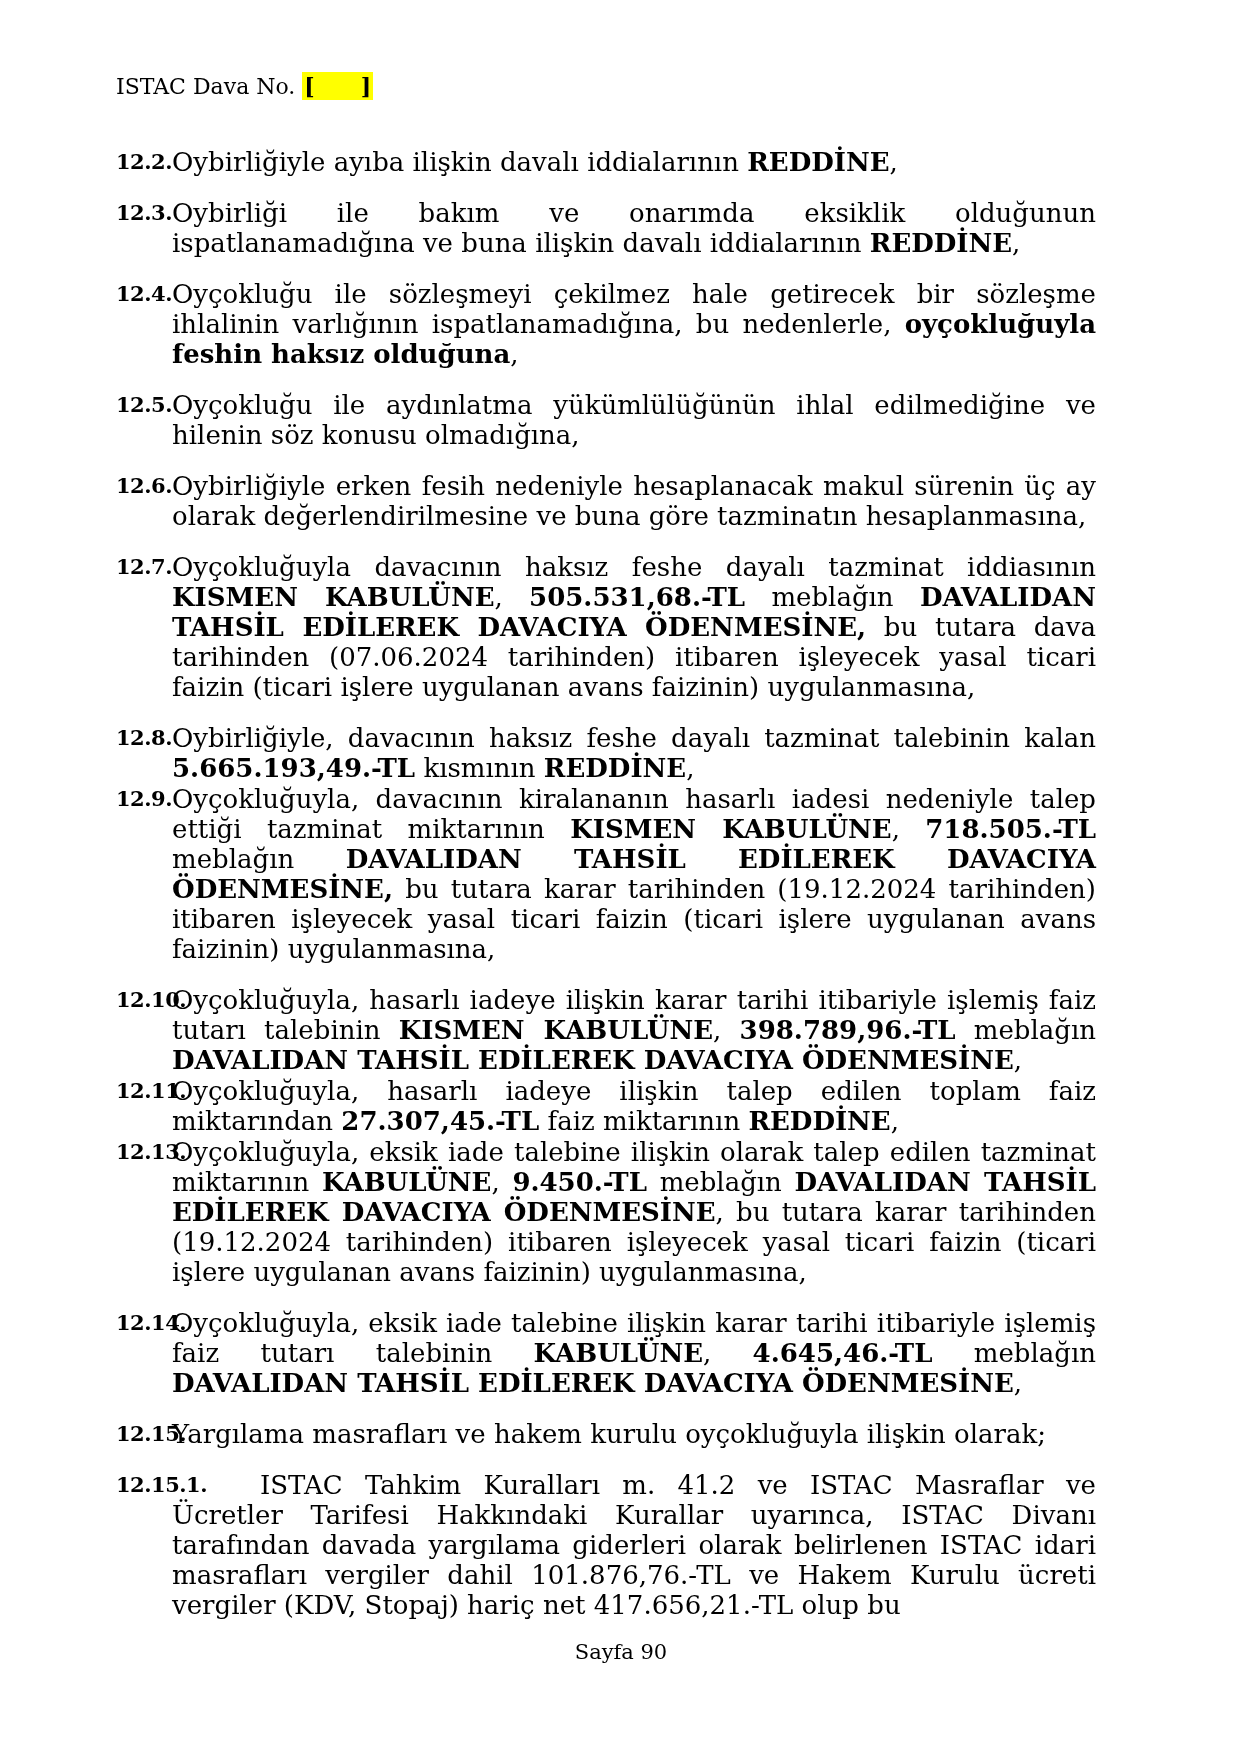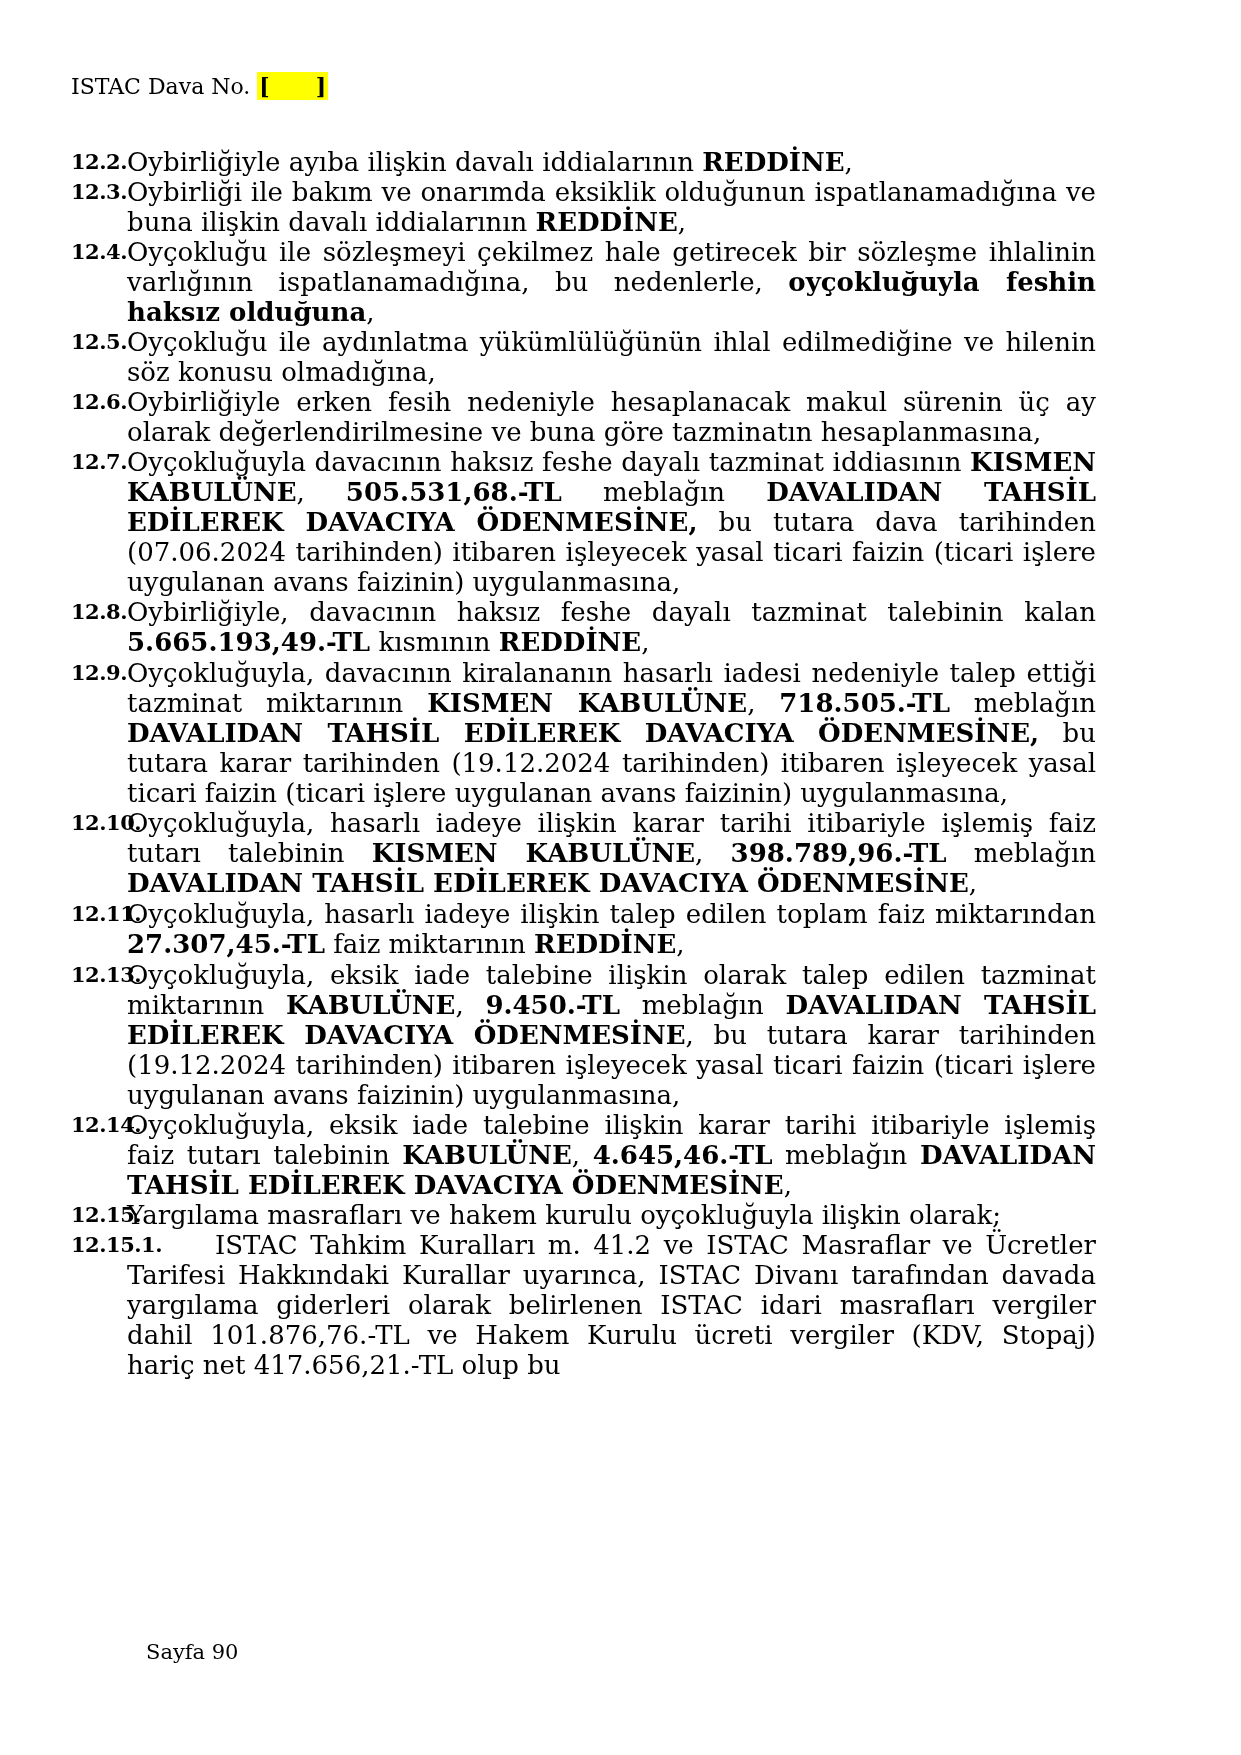--- a/index.html
+++ b/index.html
@@ -2,41 +2,41 @@
 <html lang="tr"><head>
 <meta charset="utf-8">
 <style>
   html, body { margin: 0; padding: 0; background: #ffffff; }
   .page {
     position: relative;
     width: 1241px;
     height: 1755px;
     background: #ffffff;
     box-sizing: border-box;
-    padding: 72px 145px 0 71px;
+    padding: 72px 145px 0 116px;
     font-family: "DejaVu Serif", "Liberation Serif", serif;
     color: #000000;
     overflow: hidden;
   }
   .doc-header {
     font-size: 22px;
     line-height: 28px;
     margin-bottom: 46px;
     white-space: nowrap;
   }
   .redaction {
     font-weight: bold;
     padding: 1px 2px;
     white-space: pre;
   }
   .para-list { }
   .para {
     position: relative;
     padding-left: 56px;
-    margin-top: 0;
+    margin-top: 21px;
   }
   .para.sm { margin-top: 1px; }
   .para:first-child { margin-top: 2px; }
   .pnum {
     position: absolute;
     left: 0;
     top: 0;
     font-weight: bold;
     font-size: 21px;
     line-height: 30px;
@@ -48,20 +48,21 @@
     line-height: 30px;
     text-align: justify;
   }
   .para.tab .ptext { text-indent: 88px; }
   .ptext b { font-weight: bold; }
   .doc-footer {
     position: absolute;
     bottom: 90px;
     left: 146px;
     right: 145px;
+    text-align: center;
     font-size: 21px;
     line-height: 26px;
     margin-top: 28px;
   }
 </style>
 </head>
 <body>
 
 <div class="page">
 

